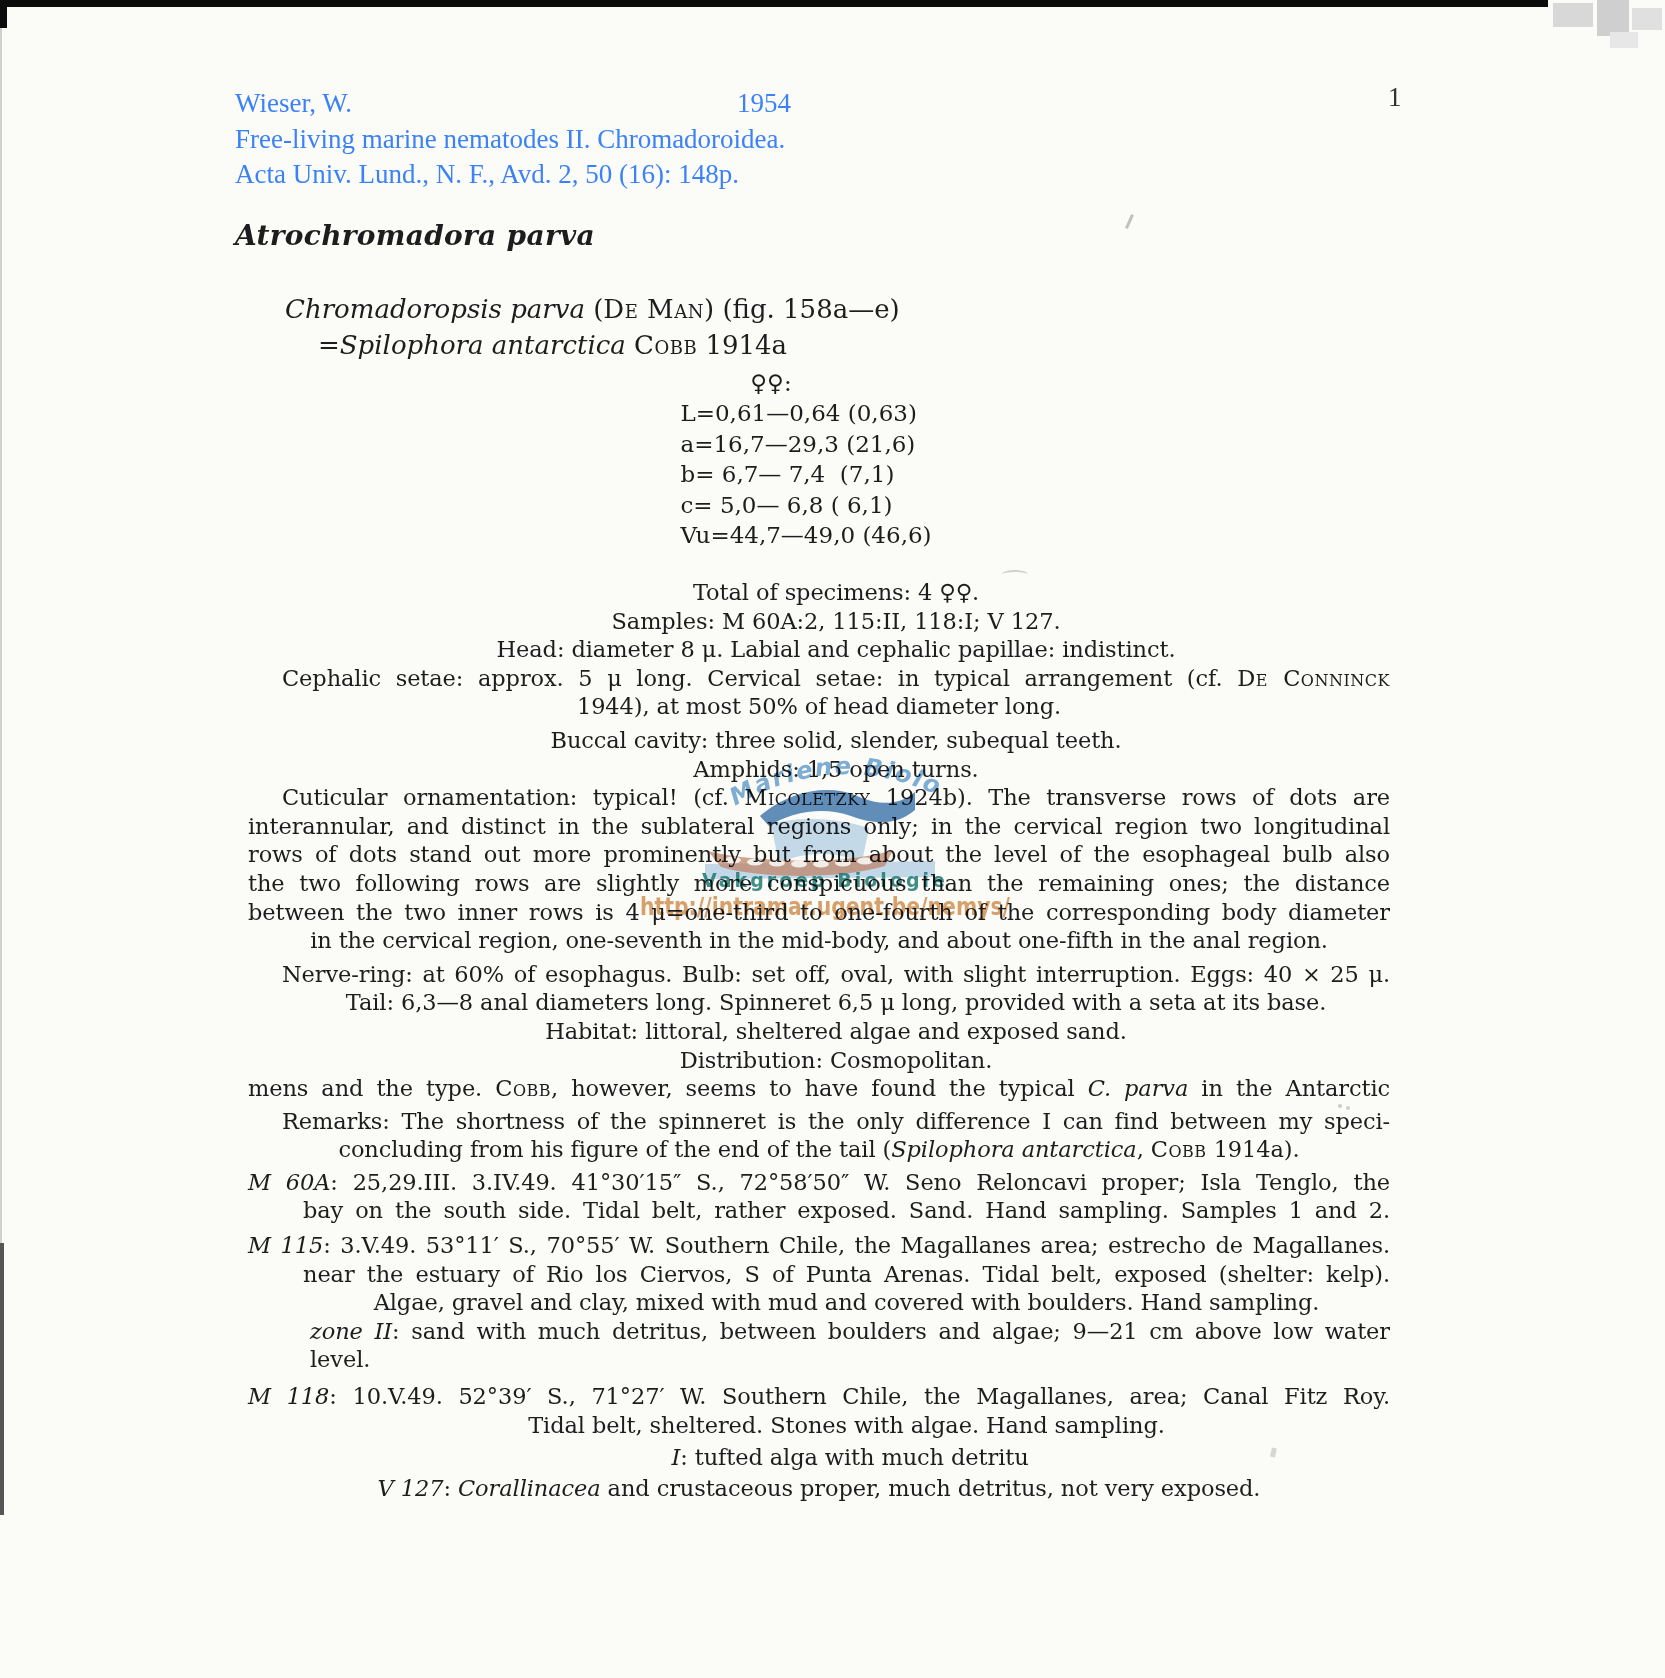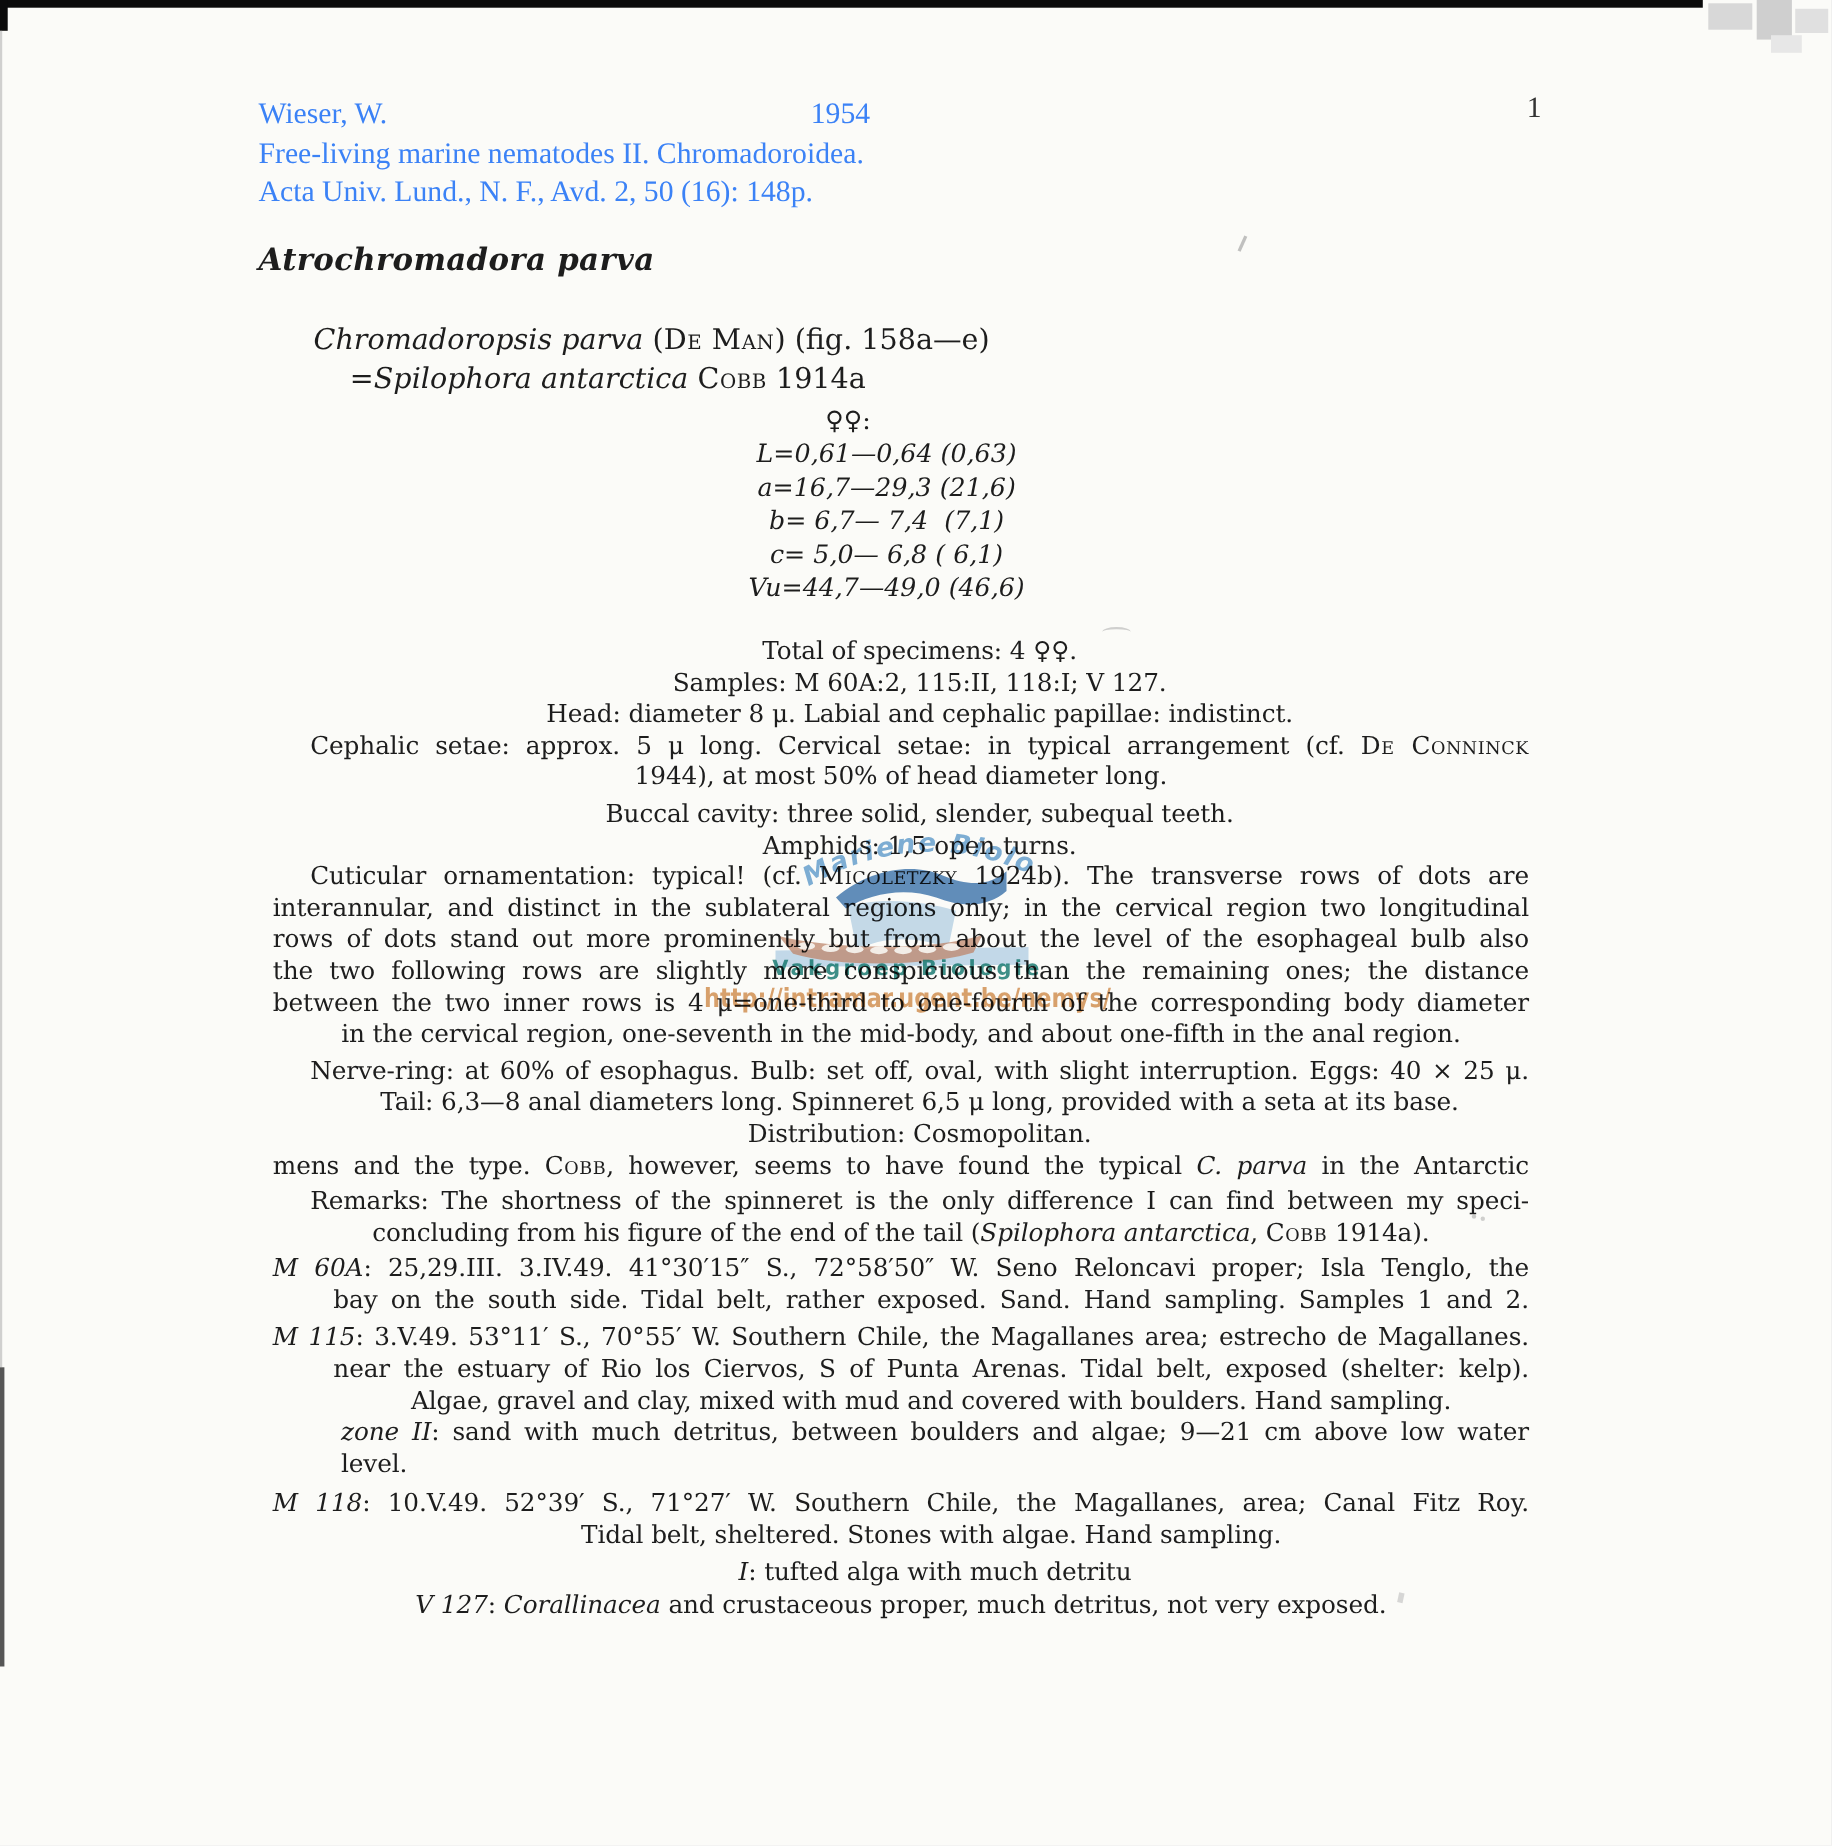--- a/index.html
+++ b/index.html
@@ -21,21 +21,21 @@
   .header .year{position:absolute;left:502px;top:0;}
   .pageno{position:absolute;left:1388px;top:82px;font-family:"Liberation Serif",serif;font-size:27px;color:#333;}
   
   .species{position:absolute;left:235px;top:219px;font-size:28px;font-weight:bold;font-style:italic;letter-spacing:.3px;}
   
   .synonymy{position:absolute;left:285px;top:291px;font-size:26px;line-height:36px;}
   .synonymy .syn1{margin-left:33px;}
   
   .meas-wrap{position:absolute;left:248px;top:368px;width:1142px;text-align:center;}
   .sex-label{font-size:23px;line-height:30px;transform:translateX(-48px);}
-  .meas-inner{display:inline-block;text-align:center;transform:translateX(-13px);font-style:italic;}
+  .meas-inner{display:inline-block;text-align:left;transform:translateX(-13px);}
   .meas-line{white-space:pre;font-size:23px;line-height:30.6px;}
   
   .body-text{position:absolute;left:248px;top:578px;width:1142px;
     font-size:22.5px;letter-spacing:-0.1px;}
   .bline{line-height:28.6px;min-height:28.6px;text-align:center;}
   .bline.just{text-align:justify;text-align-last:justify;}
   .i{font-style:italic;}
   .sc{font-variant:small-caps;letter-spacing:.5px;}
   
   .watermark{position:absolute;left:585px;top:750px;width:480px;height:195px;
@@ -101,20 +101,21 @@
       <div class="bline" style="margin-left: 34px; width: 1108px; margin-top: 5px;"><span>Buccal cavity: three solid, slender, subequal teeth.</span></div>
       <div class="bline" style="margin-left: 34px; width: 1108px;"><span>Amphids: 1,5 open turns.</span></div>
       <div class="bline just" style="margin-left: 34px; width: 1108px;"><span>Cuticular ornamentation: typical! (cf. </span><span class="sc">Micoletzky</span><span> 1924b). The transverse rows of dots are</span></div>
       <div class="bline just"><span>interannular, and distinct in the sublateral regions only; in the cervical region two longitudinal</span></div>
       <div class="bline just"><span>rows of dots stand out more prominently but from about the level of the esophageal bulb also</span></div>
       <div class="bline just"><span>the two following rows are slightly more conspicuous than the remaining ones; the distance</span></div>
       <div class="bline just"><span>between the two inner rows is 4 μ=one-third to one-fourth of the corresponding body diameter</span></div>
       <div class="bline"><span>in the cervical region, one-seventh in the mid-body, and about one-fifth in the anal region.</span></div>
       <div class="bline just" style="margin-left: 34px; width: 1108px; margin-top: 5px;"><span>Nerve-ring: at 60% of esophagus. Bulb: set off, oval, with slight interruption. Eggs: 40 × 25 μ.</span></div>
       <div class="bline" style="margin-left: 34px; width: 1108px;"><span>Tail: 6,3—8 anal diameters long. Spinneret 6,5 μ long, provided with a seta at its base.</span></div>
+      <div class="bline" style="margin-left: 34px; width: 1108px;"><span>Habitat: littoral, sheltered algae and exposed sand.</span></div>
       <div class="bline" style="margin-left: 34px; width: 1108px;"><span>Distribution: Cosmopolitan.</span></div>
       <div class="bline just"><span>mens and the type. </span><span class="sc">Cobb</span><span>, however, seems to have found the typical </span><span class="i">C. parva</span><span> in the Antarctic</span></div>
       <div class="bline just" style="margin-left: 34px; width: 1108px; margin-top: 4px;"><span>Remarks: The shortness of the spinneret is the only difference I can find between my speci-</span></div>
       <div class="bline"><span>concluding from his figure of the end of the tail (</span><span class="i">Spilophora antarctica</span><span>, </span><span class="sc">Cobb</span><span> 1914a).</span></div>
       <div class="bline just" style="margin-top: 4px;"><span class="i">M 60A</span><span>:  25,29.III. 3.IV.49. 41°30′15″ S., 72°58′50″ W. Seno Reloncavi proper; Isla Tenglo, the</span></div>
       <div class="bline just" style="margin-left: 55px; width: 1087px;"><span>bay on the south side. Tidal belt, rather exposed. Sand. Hand sampling. Samples 1 and 2.</span></div>
       <div class="bline just" style="margin-top: 6px;"><span class="i">M 115</span><span>:  3.V.49. 53°11′ S., 70°55′ W. Southern Chile, the Magallanes area; estrecho de Magallanes.</span></div>
       <div class="bline just" style="margin-left: 55px; width: 1087px;"><span>near the estuary of Rio los Ciervos, S of Punta Arenas. Tidal belt, exposed (shelter: kelp).</span></div>
       <div class="bline" style="margin-left: 55px; width: 1087px;"><span>Algae, gravel and clay, mixed with mud and covered with boulders. Hand sampling.</span></div>
       <div class="bline just" style="margin-left: 62px; width: 1080px;"><span class="i">zone II</span><span>: sand with much detritus, between boulders and algae; 9—21 cm above low water level.</span></div>

